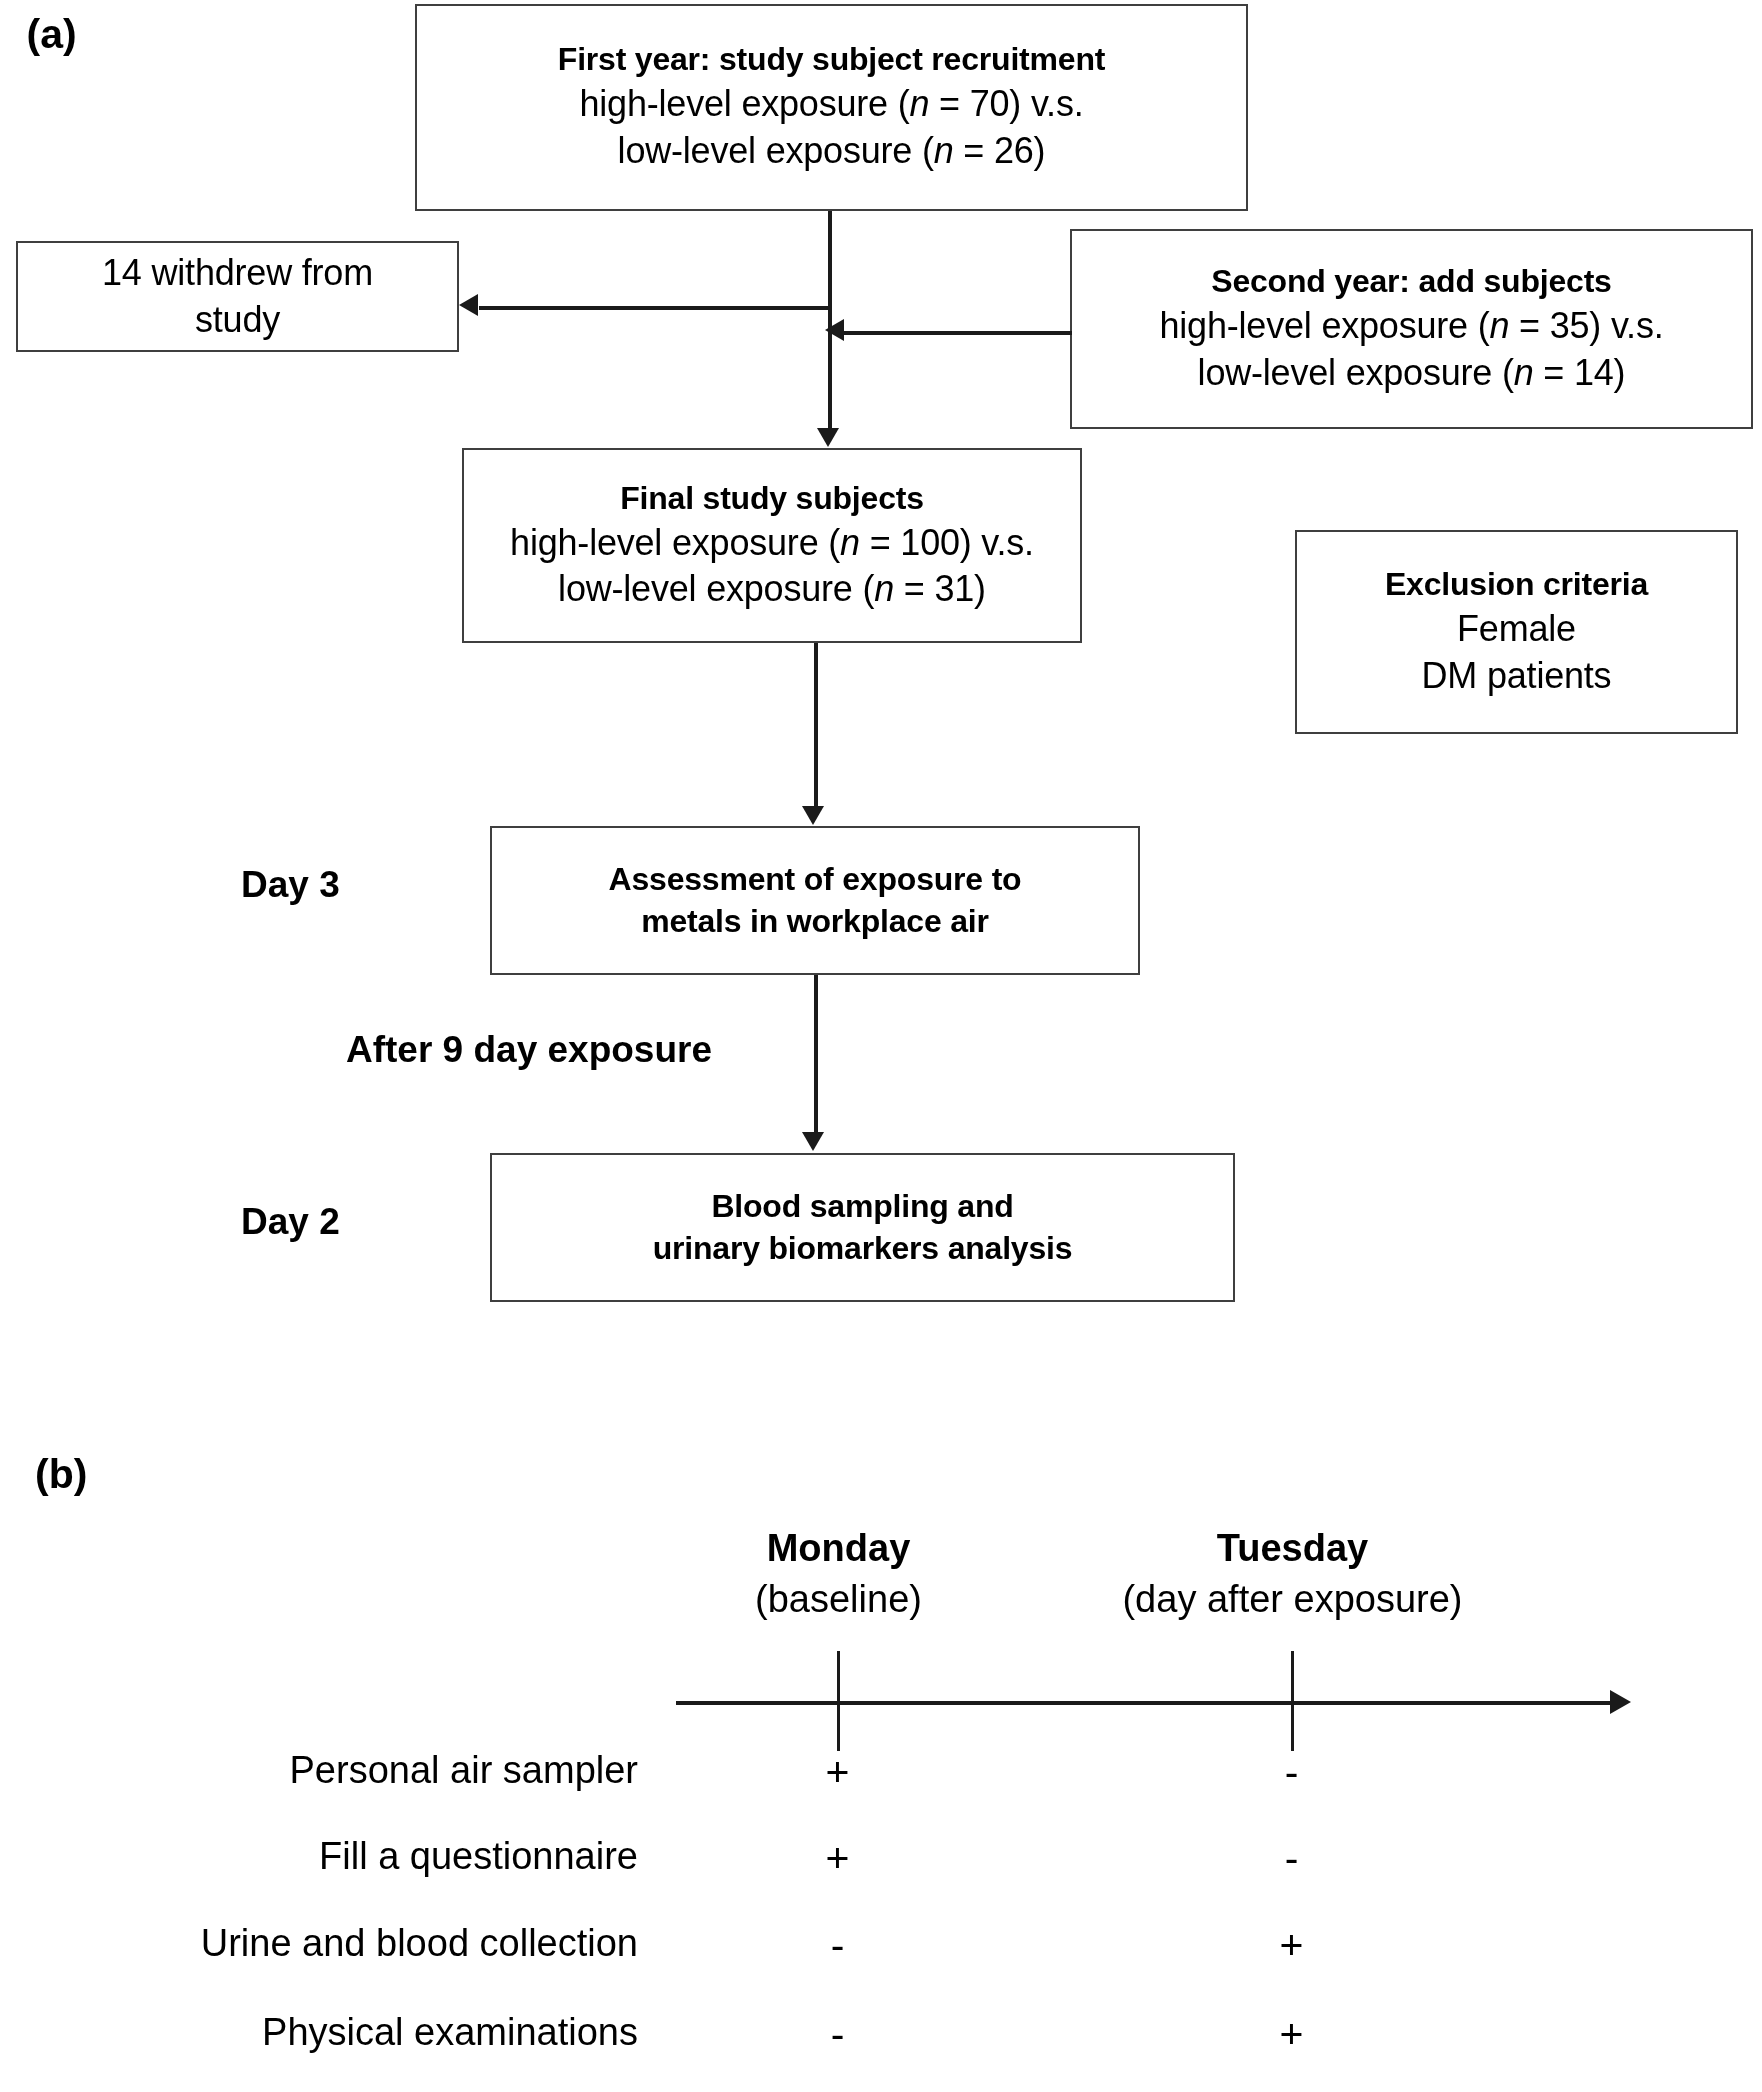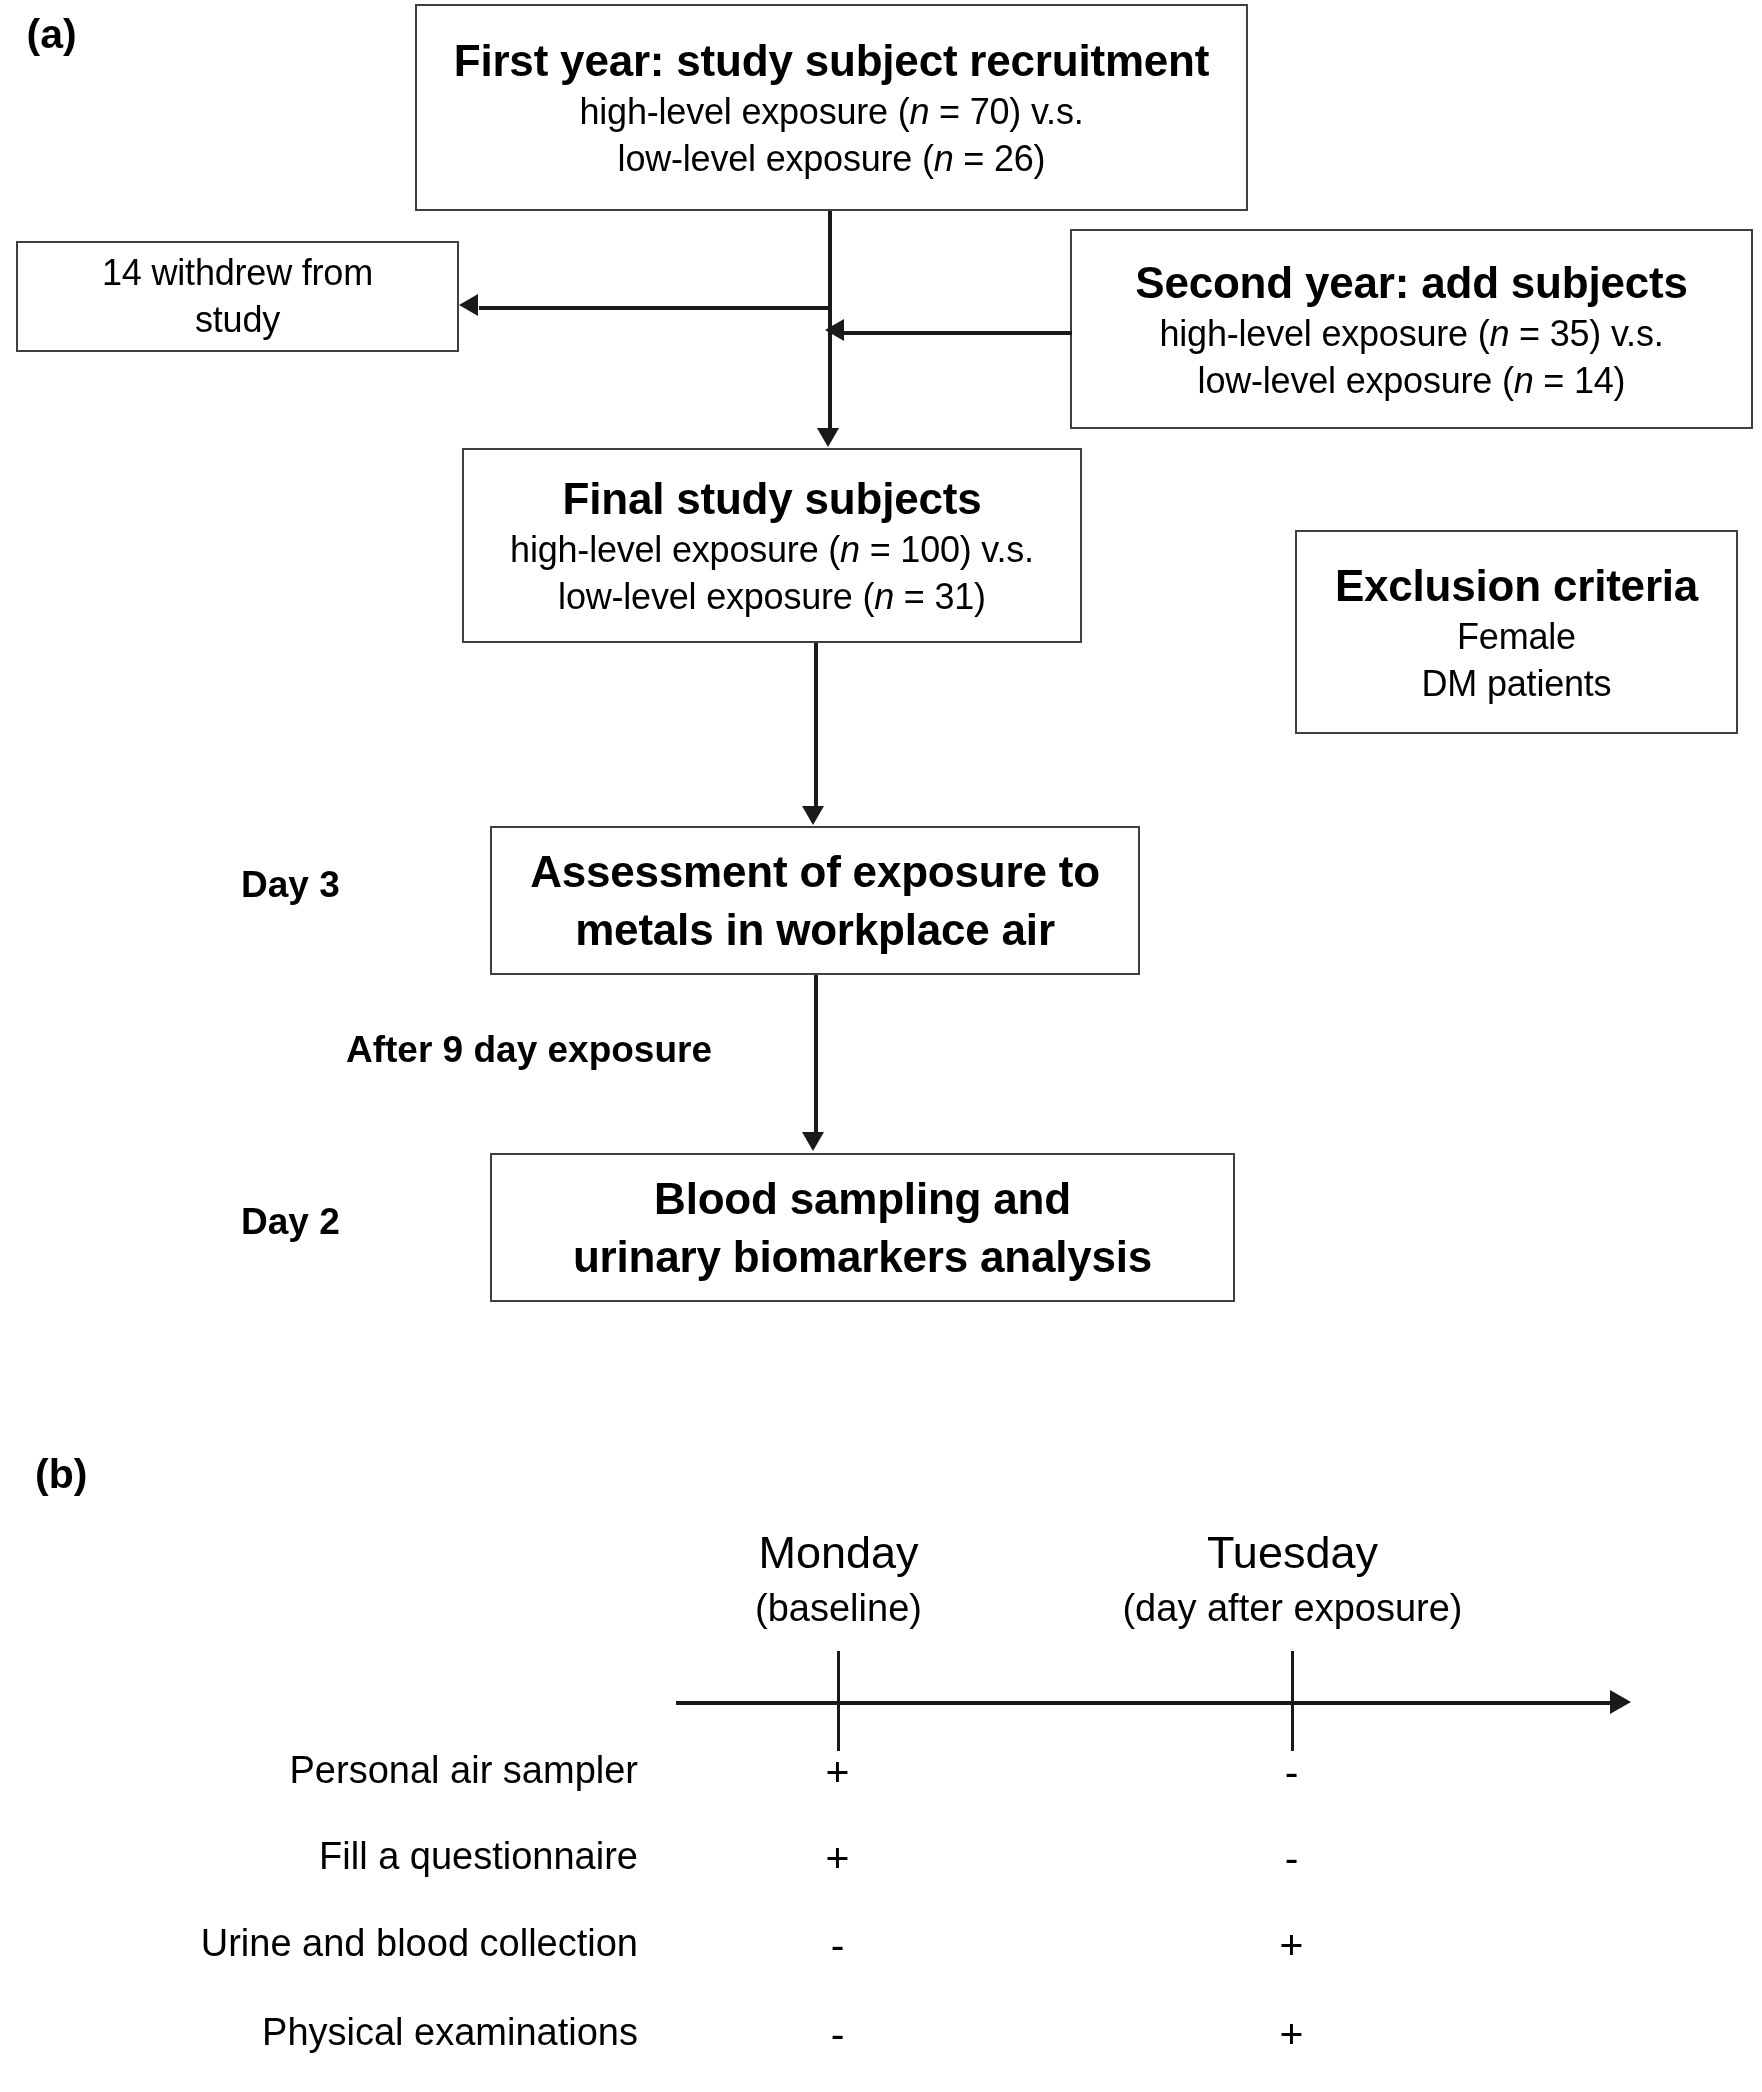--- a/index.html
+++ b/index.html
@@ -27,21 +27,21 @@
     background: #ffffff;
     display: flex;
     flex-direction: column;
     align-items: center;
     justify-content: center;
     text-align: center;
     line-height: 1.30;
   }
   .fbox .ttl {
     font-weight: bold;
-    font-size: 44px;
+    font-size: 32px;
     letter-spacing: -0.2px;
   }
   .fbox .ln {
     font-size: 36px;
     font-weight: normal;
     letter-spacing: -0.2px;
   }
   .fbox .ital { font-style: italic; }
 
   
@@ -93,22 +93,22 @@
   }
 
   
   .col-head {
     position: absolute;
     text-align: center;
     line-height: 1.34;
     white-space: nowrap;
   }
   .col-head .day {
-    font-weight: normal;
-    font-size: 45px;
+    font-weight: bold;
+    font-size: 38px;
     display: block;
   }
   .col-head .sub {
     font-weight: normal;
     font-size: 38px;
     display: block;
   }
   .row-label {
     position: absolute;
     font-size: 38px;

